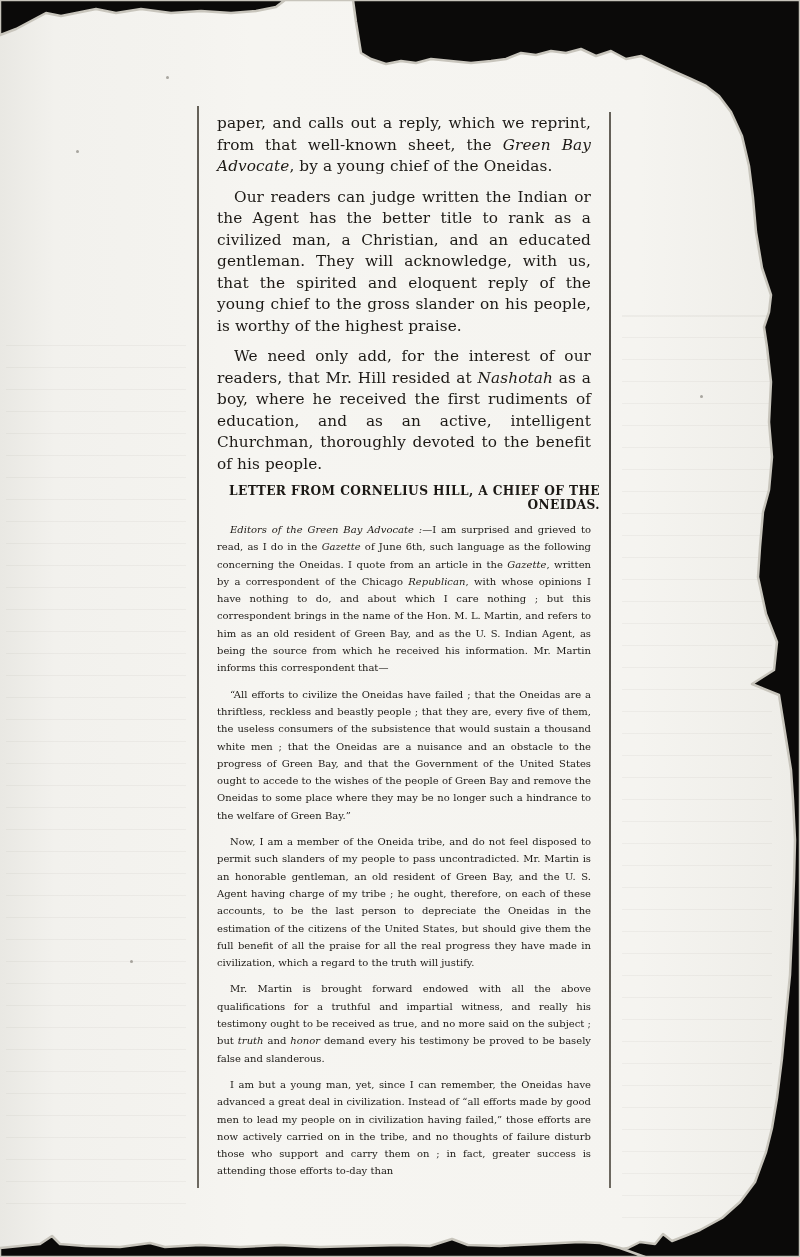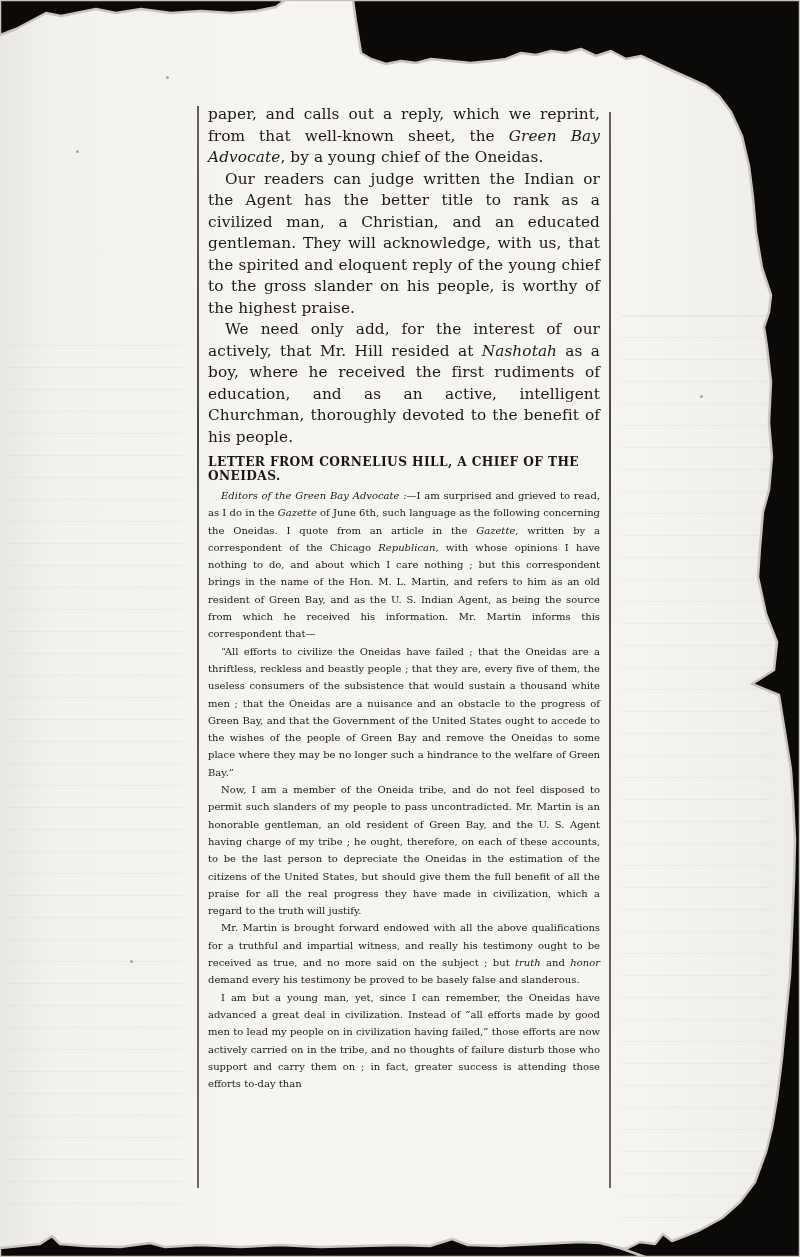--- a/index.html
+++ b/index.html
@@ -49,36 +49,36 @@
   #rule-right { left: 609px; top: 112px; height: 1076px; }
 
   #article {
     position: absolute;
     left: 208px;
     top: 104px;
     width: 392px;
     color: #1c1915;
     text-align: justify;
   }
-  #article p { margin: 0; }
+  #article p { margin: 9px; }
   .intro-para {
     font-size: 15.3px;
     line-height: 21.5px;
     letter-spacing: 0.1px;
   }
   .letter-para {
     font-size: 10px;
     line-height: 17.3px;
   }
   .intro-para.indent  { text-indent: 17px; }
   .letter-para.indent { text-indent: 13px; }
   #letter-heading {
     font-size: 12.2px;
     font-weight: bold;
-    text-align: left;
+    text-align: right;
     letter-spacing: 0.4px;
     margin: 7px 0 4px 0;
     color: #1b1814;
   }
 
   
   #torn-backing {
     position: absolute;
     left: 0; top: 0;
     pointer-events: none;
@@ -103,21 +103,21 @@
   <div class="speck" style="left:130px; top:960px;"></div>
   <div class="speck" style="left:700px; top:395px;"></div>
 
   <div class="rule" id="rule-left"></div>
   <div class="rule" id="rule-right"></div>
 
   <div id="article">
     <div id="intro-section">
         <p class="intro-para"><span>paper, and calls out a reply, which we reprint, from that well-known sheet, the </span><em>Green Bay Advocate</em><span>, by a young chief of the Oneidas.</span></p>
         <p class="intro-para indent"><span>Our readers can judge written the Indian or the Agent has the better title to rank as a civilized man, a Christian, and an educated gentleman.  They will acknowledge, with us, that the spirited and eloquent reply of the young chief to the gross slander on his people, is worthy of the highest praise.</span></p>
-        <p class="intro-para indent"><span>We need only add, for the interest of our actively, that Mr. Hill resided at </span><em>Nashotah</em><span> as a boy, where he received the first rudiments of education, and as an active, intelligent Churchman, thoroughly devoted to the benefit of his people.</span></p>
+        <p class="intro-para indent"><span>We need only add, for the interest of our readers, that Mr. Hill resided at </span><em>Nashotah</em><span> as a boy, where he received the first rudiments of education, and as an active, intelligent Churchman, thoroughly devoted to the benefit of his people.</span></p>
       </div>
     <div id="letter-heading">LETTER FROM CORNELIUS HILL, A CHIEF OF THE ONEIDAS.</div>
     <div id="letter-section">
         <p class="letter-para indent"><em>Editors of the Green Bay Advocate :</em><span>—I am surprised and grieved to read, as I do in the </span><em>Gazette</em><span> of June 6th, such language as the following concerning the Oneidas. I quote from an article in the </span><em>Gazette</em><span>, written by a correspondent of the Chicago </span><em>Republican</em><span>, with whose opinions I have nothing to do, and about which I care nothing ; but this correspondent brings in the name of the Hon. M. L. Martin, and refers to him as an old resident of Green Bay, and as the U. S. Indian Agent, as being the source from which he received his information.  Mr. Martin informs this correspondent that—</span></p>
         <p class="letter-para indent"><span>“All efforts to civilize the Oneidas have failed ; that the Oneidas are a thriftless, reckless and beastly people ; that they are, every five of them, the useless consumers of the subsistence that would sustain a thousand white men ; that the Oneidas are a nuisance and an obstacle to the progress of Green Bay, and that the Government of the United States ought to accede to the wishes of the people of Green Bay and remove the Oneidas to some place where they may be no longer such a hindrance to the welfare of Green Bay.”</span></p>
         <p class="letter-para indent"><span>Now, I am a member of the Oneida tribe, and do not feel disposed to permit such slanders of my people to pass uncontradicted.  Mr. Martin is an honorable gentleman, an old resident of Green Bay, and the U. S. Agent having charge of my tribe ; he ought, therefore, on each of these accounts, to be the last person to depreciate the Oneidas in the estimation of the citizens of the United States, but should give them the full benefit of all the praise for all the real progress they have made in civilization, which a regard to the truth will justify.</span></p>
         <p class="letter-para indent"><span>Mr. Martin is brought forward endowed with all the above qualifications for a truthful and impartial witness, and really his testimony ought to be received as true, and no more said on the subject ; but </span><em>truth</em><span> and </span><em>honor</em><span> demand every his testimony be proved to be basely false and slanderous.</span></p>
         <p class="letter-para indent"><span>I am but a young man, yet, since I can remember, the Oneidas have advanced a great deal in civilization.  Instead of “all efforts made by good men to lead my people on in civilization having failed,” those efforts are now actively carried on in the tribe, and no thoughts of failure disturb those who support and carry them on ; in fact, greater success is attending those efforts to-day than</span></p>
       </div>
   </div>

